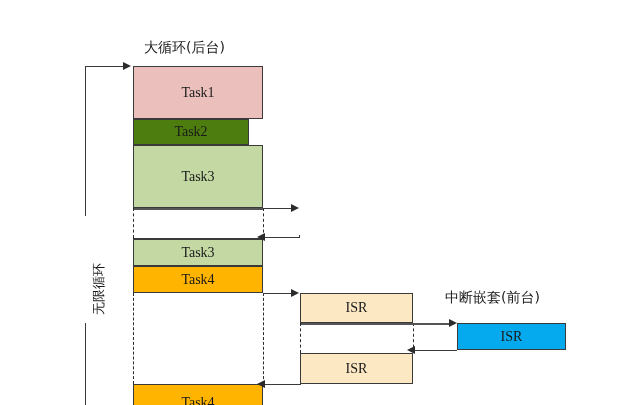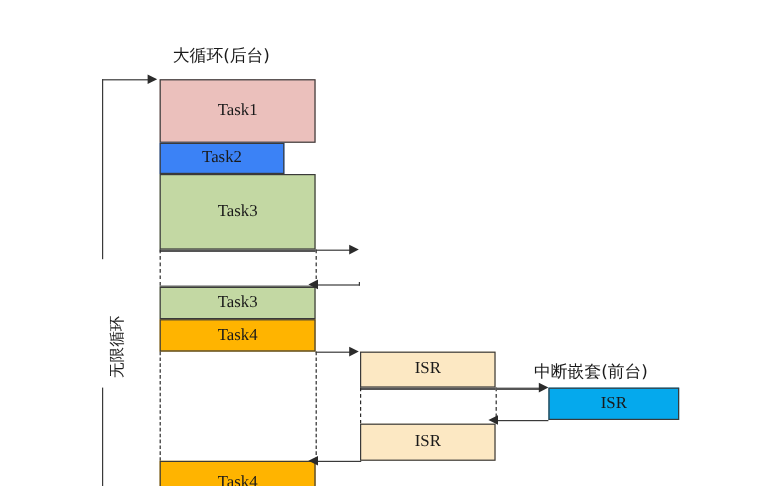--- a/index.html
+++ b/index.html
@@ -118,21 +118,21 @@
 
   <div class="vline" style="left:85px; top:34px; height:150px;"></div>
   <div class="vline" style="left:85px; top:291px; height:100px;"></div>
 
   <div class="hline" style="left:85px; top:390px; width:48px;"></div>
 
   <div class="vtext" style="left:92px; top:283px;">无限循环</div>
 
   <div class="box" style="left:133px; top:34px; width:130px; height:53px; background:#EBC0BC;">Task1</div>
 
-  <div class="box" style="left:133px; top:87px; width:104px; height:26px; background:#3b82f6;">Task2</div>
+  <div class="box" style="left:133px; top:87px; width:116px; height:26px; background:#4d7c0f;">Task2</div>
 
   <div class="box" style="left:133px; top:113px; width:130px; height:63px; background:#C3D8A3;">Task3</div>
 
   <div class="hthick" style="left:133px; top:176px; width:130px;"></div>
   <div class="vdash" style="left:133px; top:176px; height:30px;"></div>
   <div class="vdash" style="left:263px; top:176px; height:30px;"></div>
   <div class="hline" style="left:133px; top:206px; width:130px;"></div>
 
   <div class="box" style="left:133px; top:207px; width:130px; height:27px; background:#C3D8A3;">Task3</div>
 
@@ -164,19 +164,19 @@
   <div class="vdash" style="left:413px; top:291px; height:30px;"></div>
 
   <div class="box" style="left:300px; top:321px; width:113px; height:31px; background:#FCE8C3;">ISR</div>
 
   <div class="hthick" style="left:413px; top:291px; width:38px;"></div>
   <div class="arrow-r" style="left:449px; top:286.5px;"></div>
 
   <div class="hline" style="left:415px; top:318px; width:42px;"></div>
   <div class="arrow-l" style="left:407px; top:313.5px;"></div>
 
-  <div class="plain-label" style="left:445px; top:271px;">中断嵌套(前台)</div>
+  <div class="plain-label" style="left:445px; top:258px;">中断嵌套(前台)</div>
 
   <div class="box" style="left:457px; top:291px; width:109px; height:27px; background:#05A9ED;">ISR</div>
 
   <div class="caption-cut" style="left:232px; top:399px;">前后台系统运行示意图</div>
 
 </div>
 
 </body></html>

